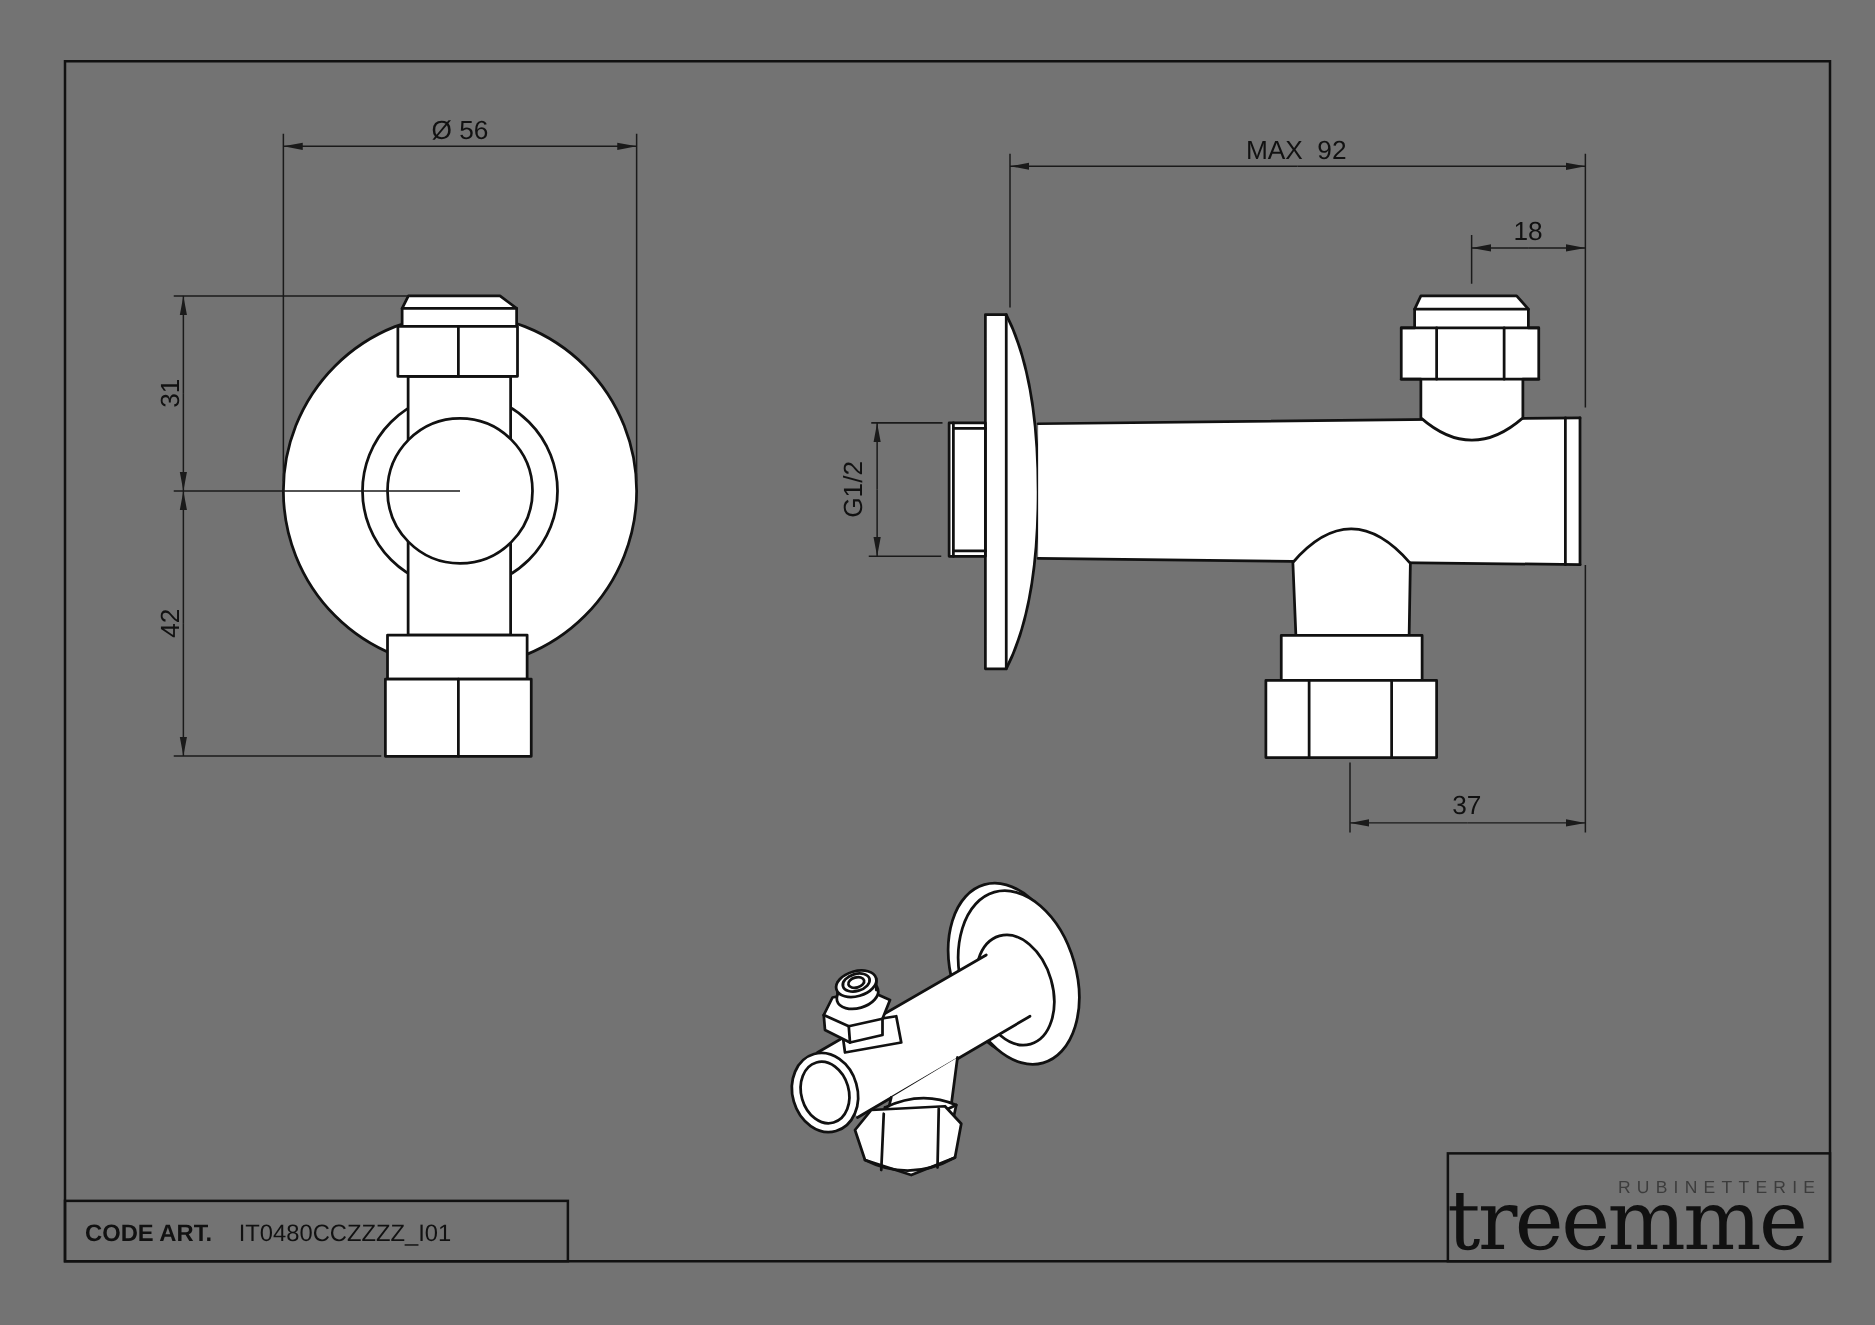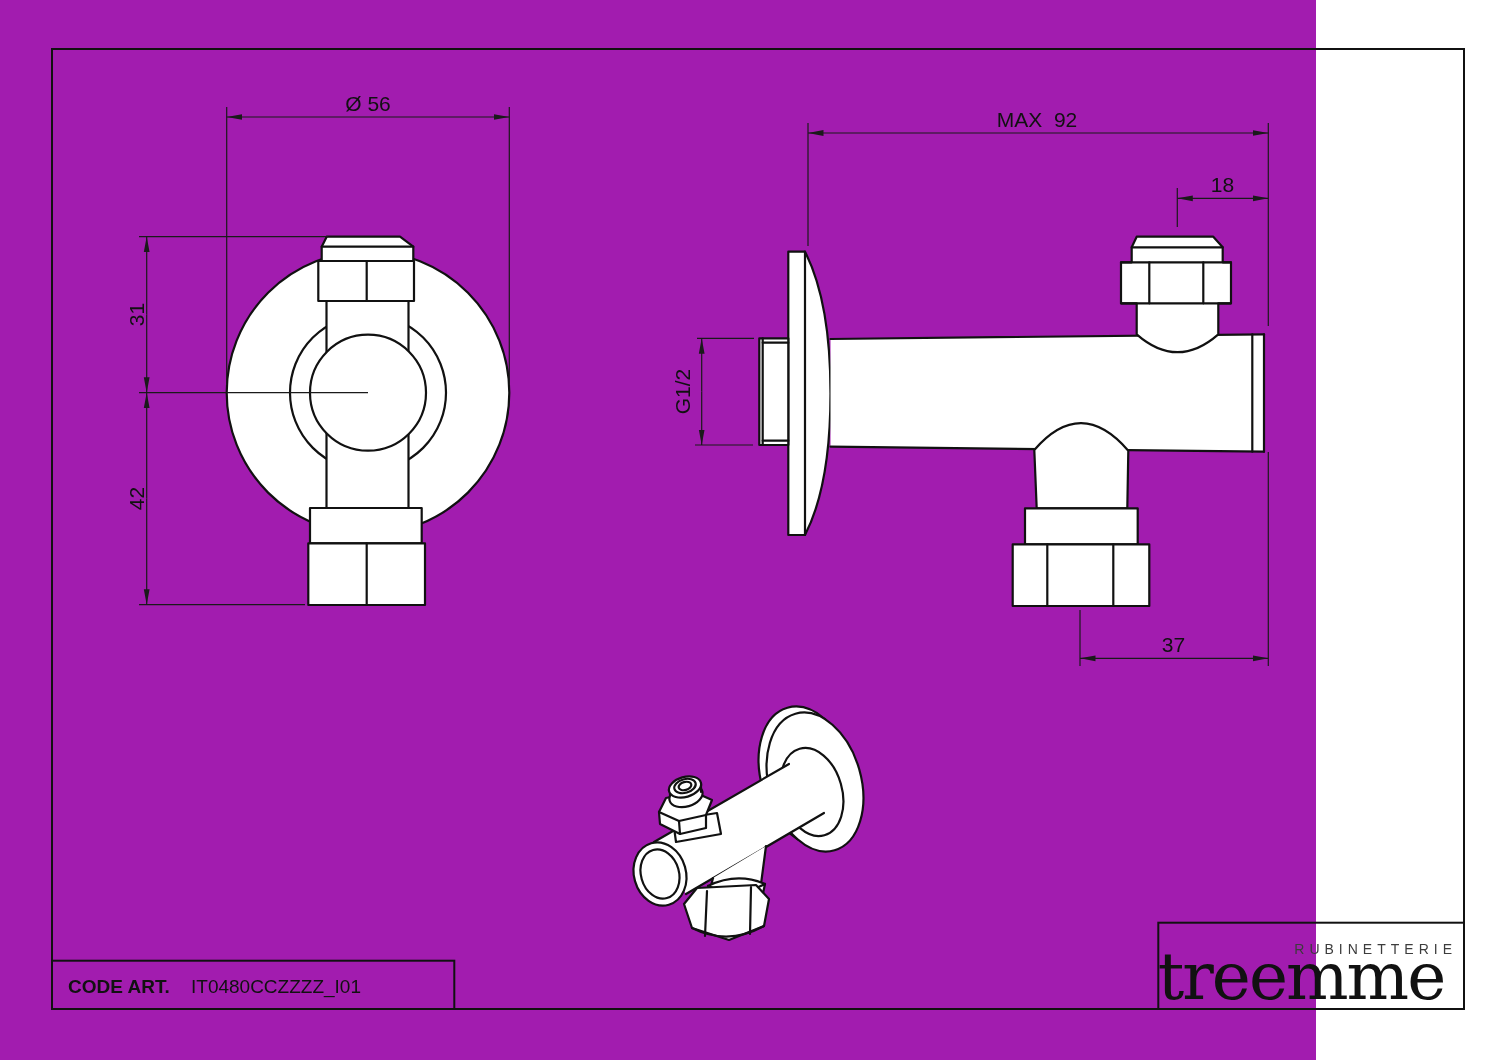--- a/index.html
+++ b/index.html
@@ -1,16 +1,16 @@
 <!DOCTYPE html>
 <html><head>
 <meta charset="utf-8">
 <style>
   html,body{margin:0;padding:0;background:#ffffff;}
-  .page{width:1316px;height:1060px;position:relative;background:#a21caf;
+  .page{width:1500px;height:1060px;position:relative;background:#737373;
         font-family:"Liberation Sans", sans-serif;}
   svg{display:block;}
   
   .s2{stroke:#111111;stroke-width:2.2;fill:none;stroke-linecap:round;stroke-linejoin:round;}
   .wf{fill:#ffffff;}
   .f{fill:#ffffff;stroke:none;}
   
   .d{stroke:#1a1a1a;stroke-width:1.2;fill:none;}
   .b2{stroke:#111111;stroke-width:2;fill:none;}
   

